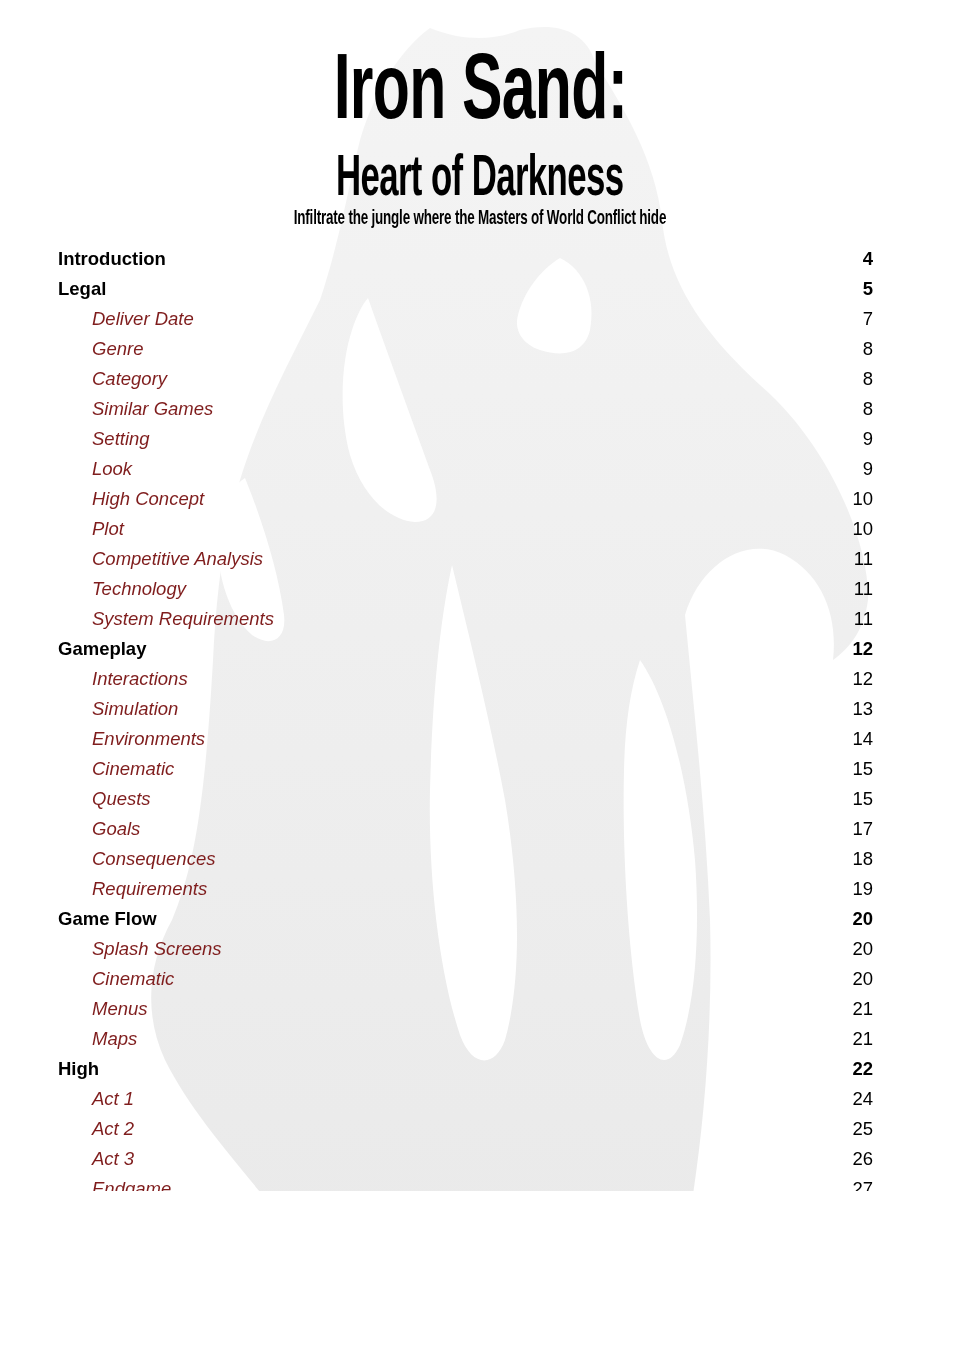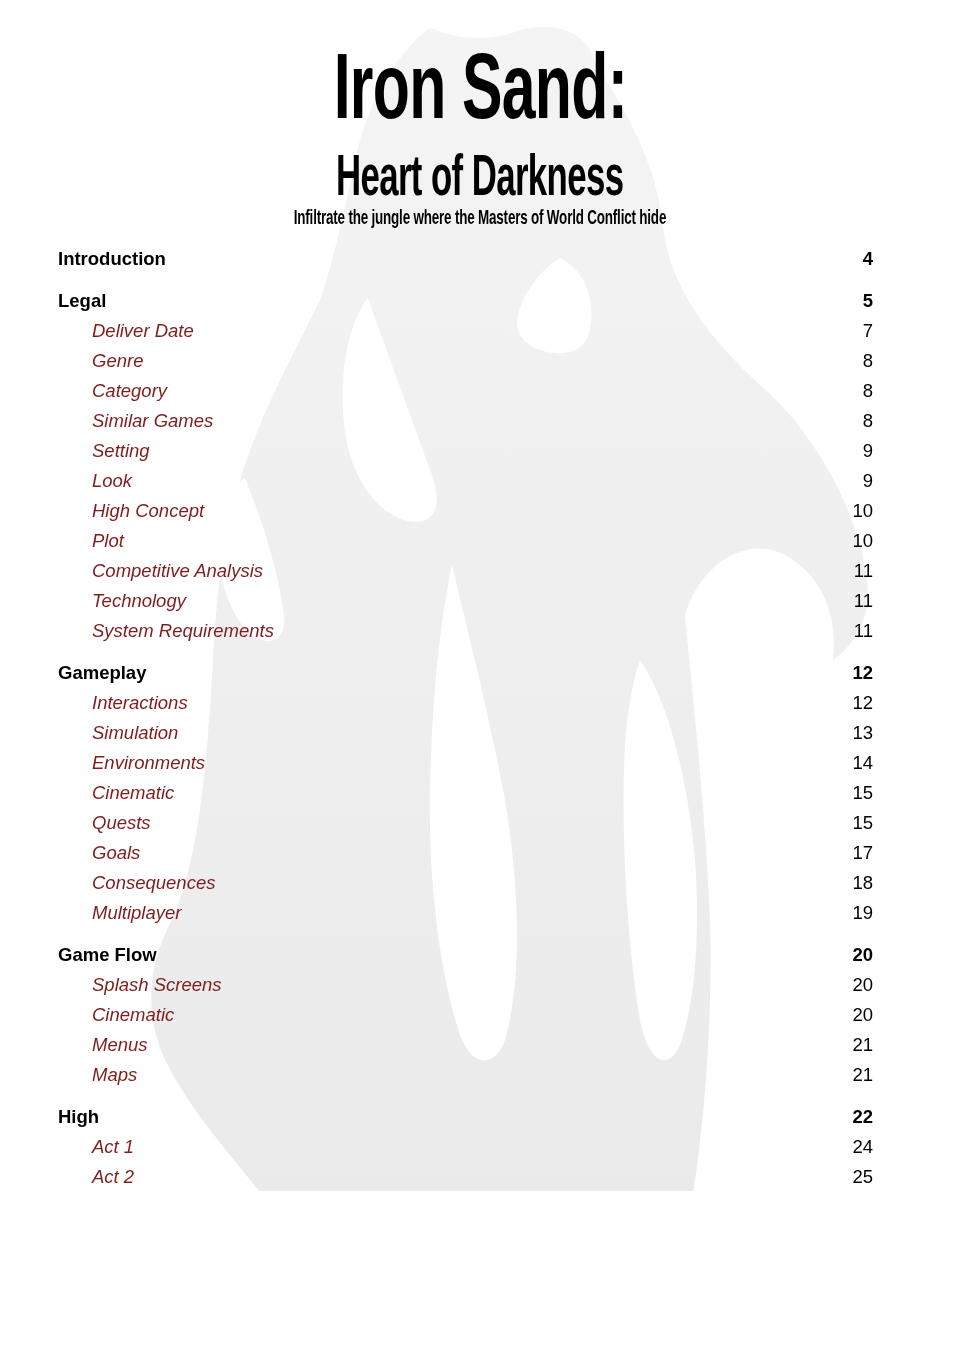--- a/index.html
+++ b/index.html
@@ -62,21 +62,20 @@
     font-size: 18.5px;
   }
   .toc-row {
     display: flex;
     justify-content: space-between;
     align-items: baseline;
     line-height: 30px;
     height: 30px;
   }
   .toc-row.level-0 {
-    margin-top: 12px;
     font-weight: bold;
   }
   .toc-row.level-1 .toc-label {
     padding-left: 34px;
     color: #7f1d1d;
     font-style: italic;
   }
   .toc-label { white-space: nowrap; }
   .toc-page  { text-align: right; }
 </style>
@@ -245,21 +244,21 @@
   </div>
         <div class="toc-row level-1">
     <span class="toc-label">Goals</span>
     <span class="toc-page">17</span>
   </div>
         <div class="toc-row level-1">
     <span class="toc-label">Consequences</span>
     <span class="toc-page">18</span>
   </div>
         <div class="toc-row level-1">
-    <span class="toc-label">Multiplayer</span>
+    <span class="toc-label">Requirements</span>
     <span class="toc-page">19</span>
   </div>
         <div class="toc-row level-0">
     <span class="toc-label">Game Flow</span>
     <span class="toc-page">20</span>
   </div>
         <div class="toc-row level-1">
     <span class="toc-label">Splash Screens</span>
     <span class="toc-page">20</span>
   </div>

